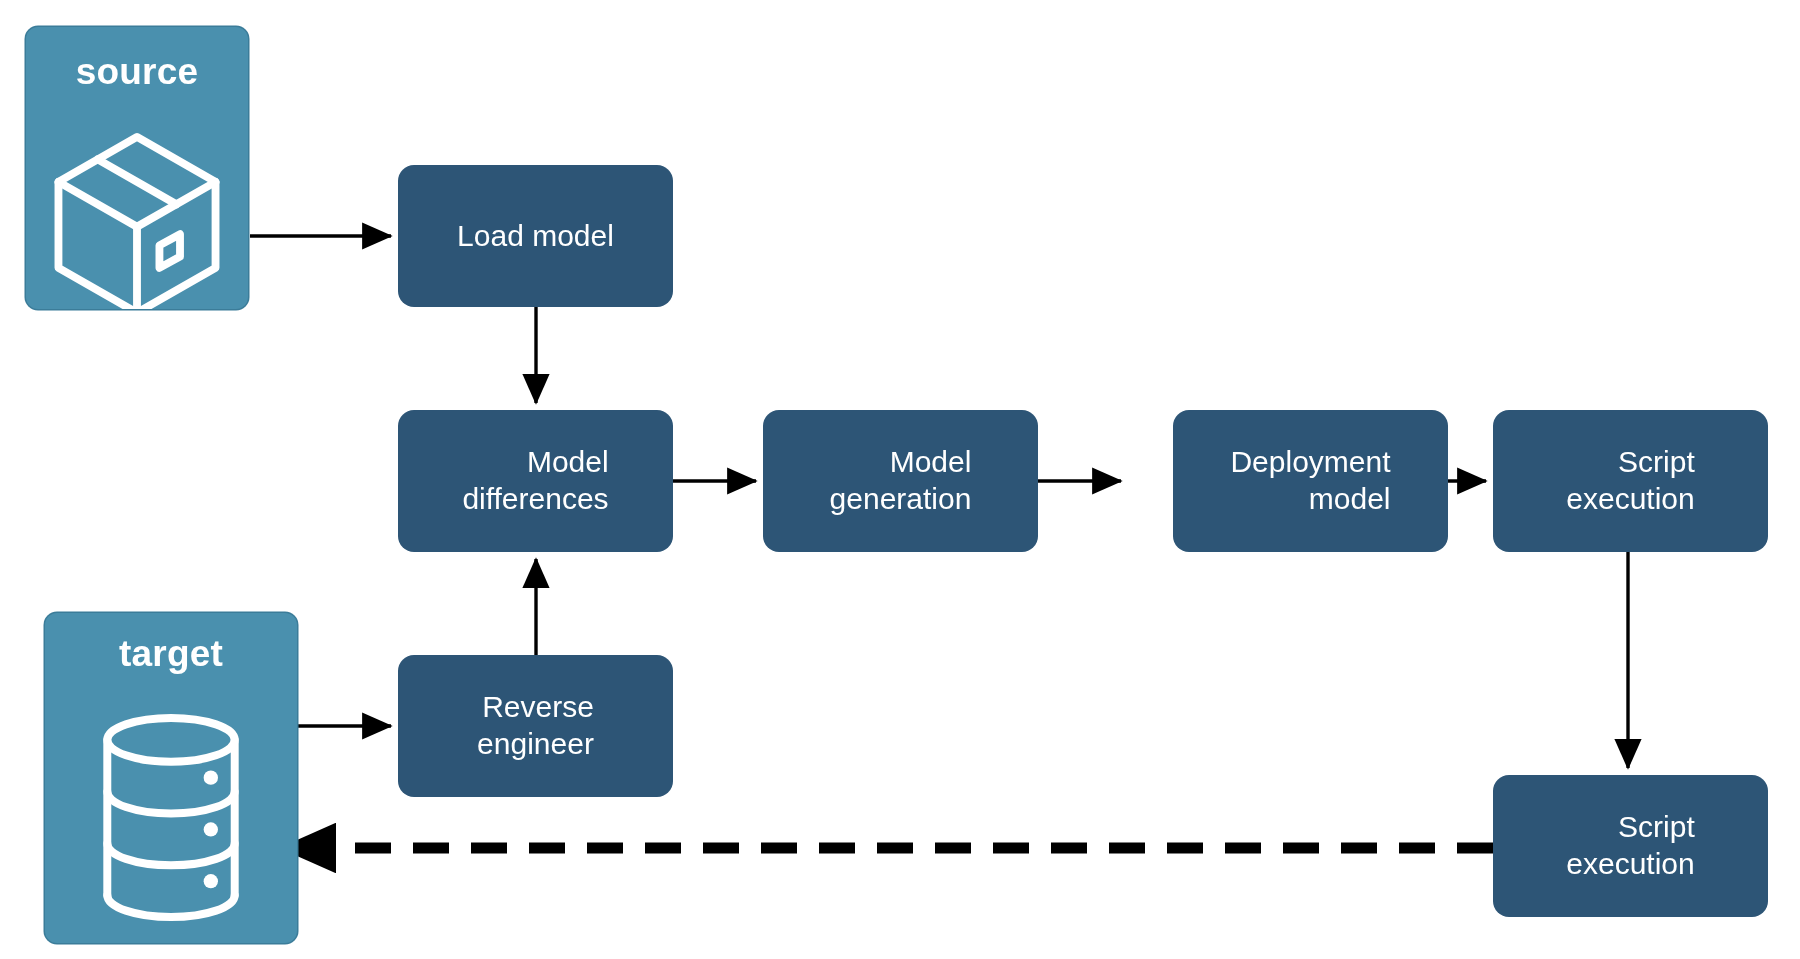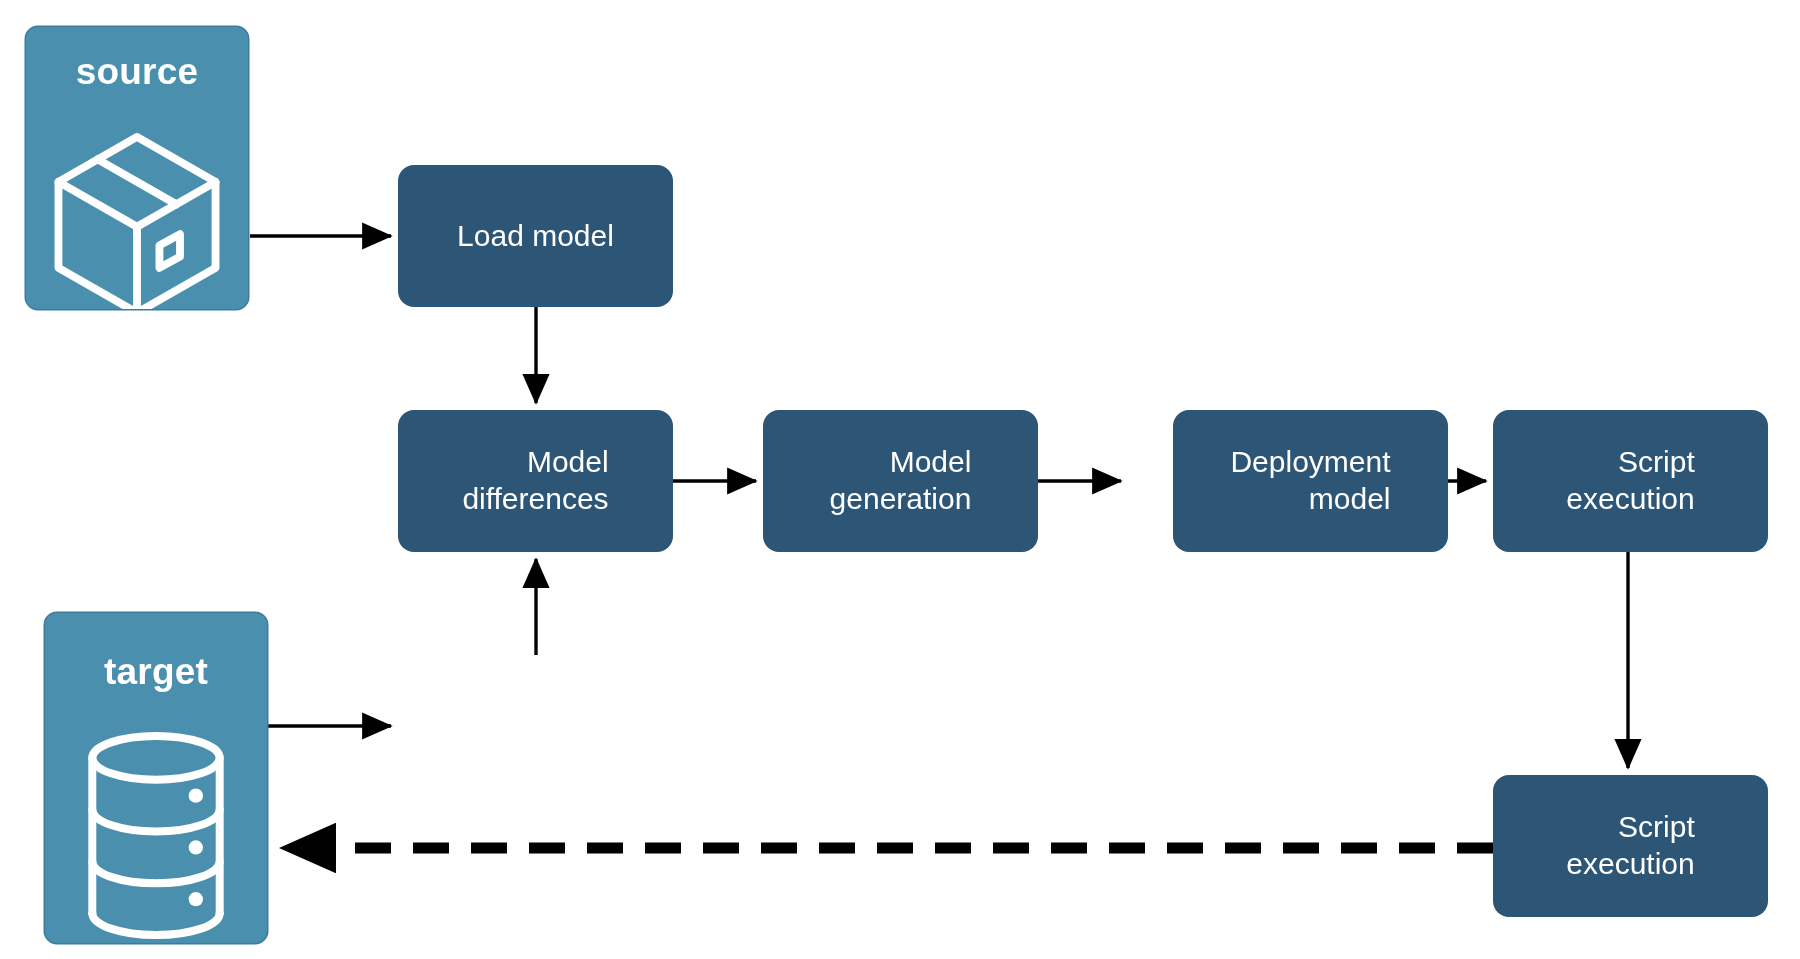--- a/index.html
+++ b/index.html
@@ -115,21 +115,21 @@
         <path d="M8 32 L50 56 L92 32"></path>
         <path d="M50 56 L50 102"></path>
 
         <path d="M29 20 L71 44"></path>
 
         <path d="M62 66 L73 60 L73 72 L62 78 Z"></path>
       </g>
     </svg>
   </div>
 
-  <div class="endpoint" style="left:45px; top:613px; width:222px; height:330px; padding-top:22px;justify-content:flex-end;">
+  <div class="endpoint" style="left:45px; top:613px; width:252px; height:330px; padding-top:22px;">
     <div class="endpoint-label">target</div>
     <svg class="endpoint-icon" width="160" height="215" viewBox="0 0 80 108" style="margin-top:10px;">
       <g fill="none" stroke="#ffffff" stroke-width="4" stroke-linejoin="round" stroke-linecap="round">
         <ellipse cx="40" cy="15" rx="32" ry="11"></ellipse>
         <path d="M8 15 L8 93"></path>
         <path d="M72 15 L72 93"></path>
         <path d="M8 93 A32 11 0 0 0 72 93"></path>
         <path d="M8 41 A32 11 0 0 0 72 41"></path>
         <path d="M8 67 A32 11 0 0 0 72 67"></path>
       </g>
@@ -168,20 +168,26 @@
     </div>
   </div>
 
   <div class="node" style="left:1493px; top:410px; width:275px; height:142px;">
     <div>
       <span>Script</span>
       <span>execution</span>
     </div>
   </div>
 
+  <div class="node" style="left:398px; top:655px; width:275px; height:142px;">
+    <div>
+      <span>Reverse</span>
+      <span>engineer</span>
+    </div>
+  </div>
 
   <div class="node" style="left:1493px; top:775px; width:275px; height:142px;">
     <div>
       <span>Script</span>
       <span>execution</span>
     </div>
   </div>
 
 </div>
 

